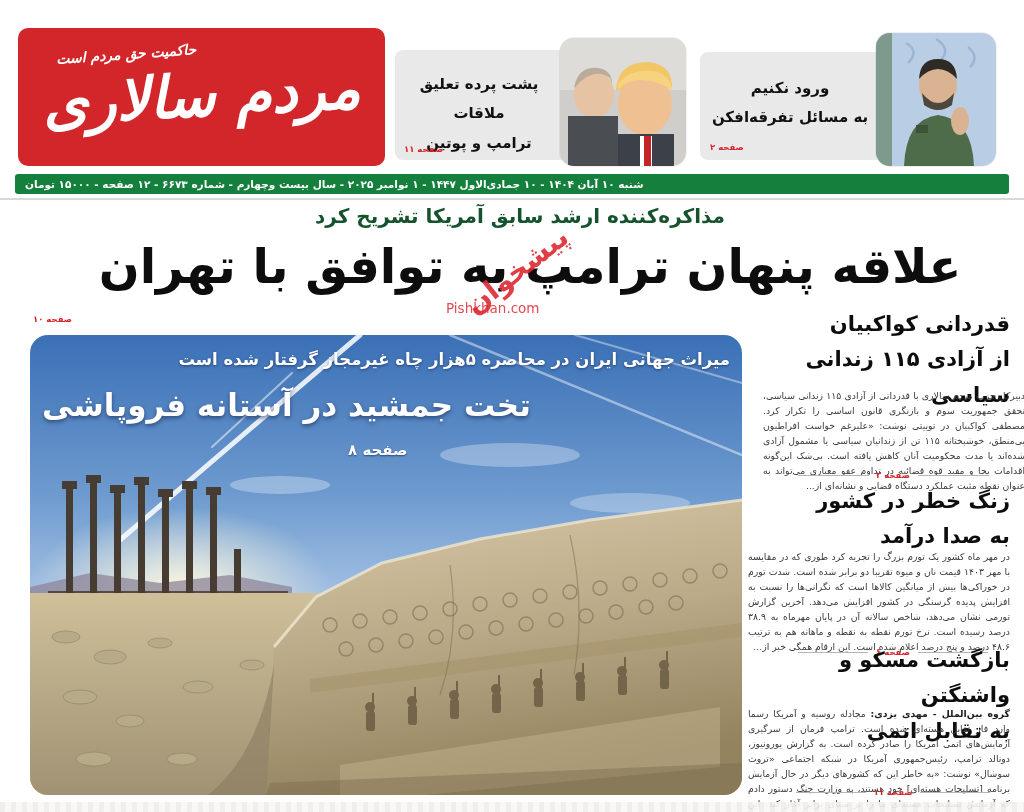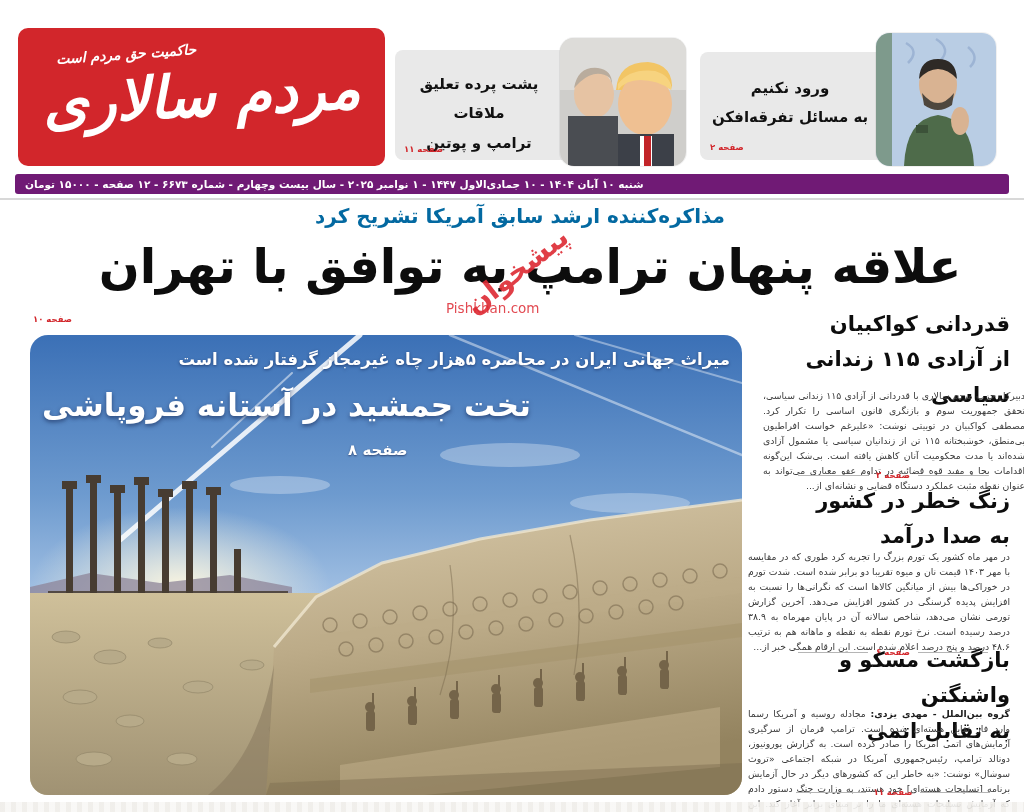--- a/index.html
+++ b/index.html
@@ -24,27 +24,27 @@
   .tt2{left:706px;top:74px;width:168px;}
   .page-ref{color:#d2262b;font-size:8.5px;font-weight:bold;}
   .tp1{left:404px;top:144px;}
   .tp2{left:710px;top:142px;}
   .teaser-photo{border-radius:14px;overflow:hidden;box-shadow:0 0 0 1px rgba(0,0,0,.06);}
   .tph1{left:560px;top:38px;width:126px;height:128px;}
   .tph2{left:876px;top:33px;width:120px;height:133px;}
   .teaser-photo svg{display:block;width:100%;height:100%;}
 
   
-  .date-bar{left:15px;top:174px;width:994px;height:20px;background:#701a75;border-radius:3px;
+  .date-bar{left:15px;top:174px;width:994px;height:20px;background:#15803d;border-radius:3px;
         color:#fff;font-size:10.5px;font-weight:bold;line-height:20px;direction:rtl;
         text-align:left;padding:0 10px;box-sizing:border-box;white-space:nowrap;}
   .rule{left:0;top:198px;width:1024px;height:2px;background:#d8d8d8;}
 
   
-  .kicker{left:150px;top:204px;width:740px;text-align:center;font-size:20px;font-weight:bold;color:#0369a1;}
+  .kicker{left:150px;top:204px;width:740px;text-align:center;font-size:20px;font-weight:bold;color:#14532d;}
   .headline{left:60px;top:238px;width:940px;text-align:center;font-size:48px;font-weight:bold;
         color:#0d0d0d;white-space:nowrap;}
   .lead-page{left:33px;top:314px;}
   .watermark{left:428px;top:238px;width:140px;height:80px;pointer-events:none;}
   .wm-fa{position:absolute;left:28px;top:16px;color:#dd2a33;font-size:28px;font-weight:bold;
         transform:rotate(-38deg);opacity:.9;}
   .wm-en{position:absolute;left:18px;top:62px;color:#dd2a33;font-size:13.5px;opacity:.85;
         font-family:"DejaVu Sans",sans-serif;direction:ltr;}
 
   

